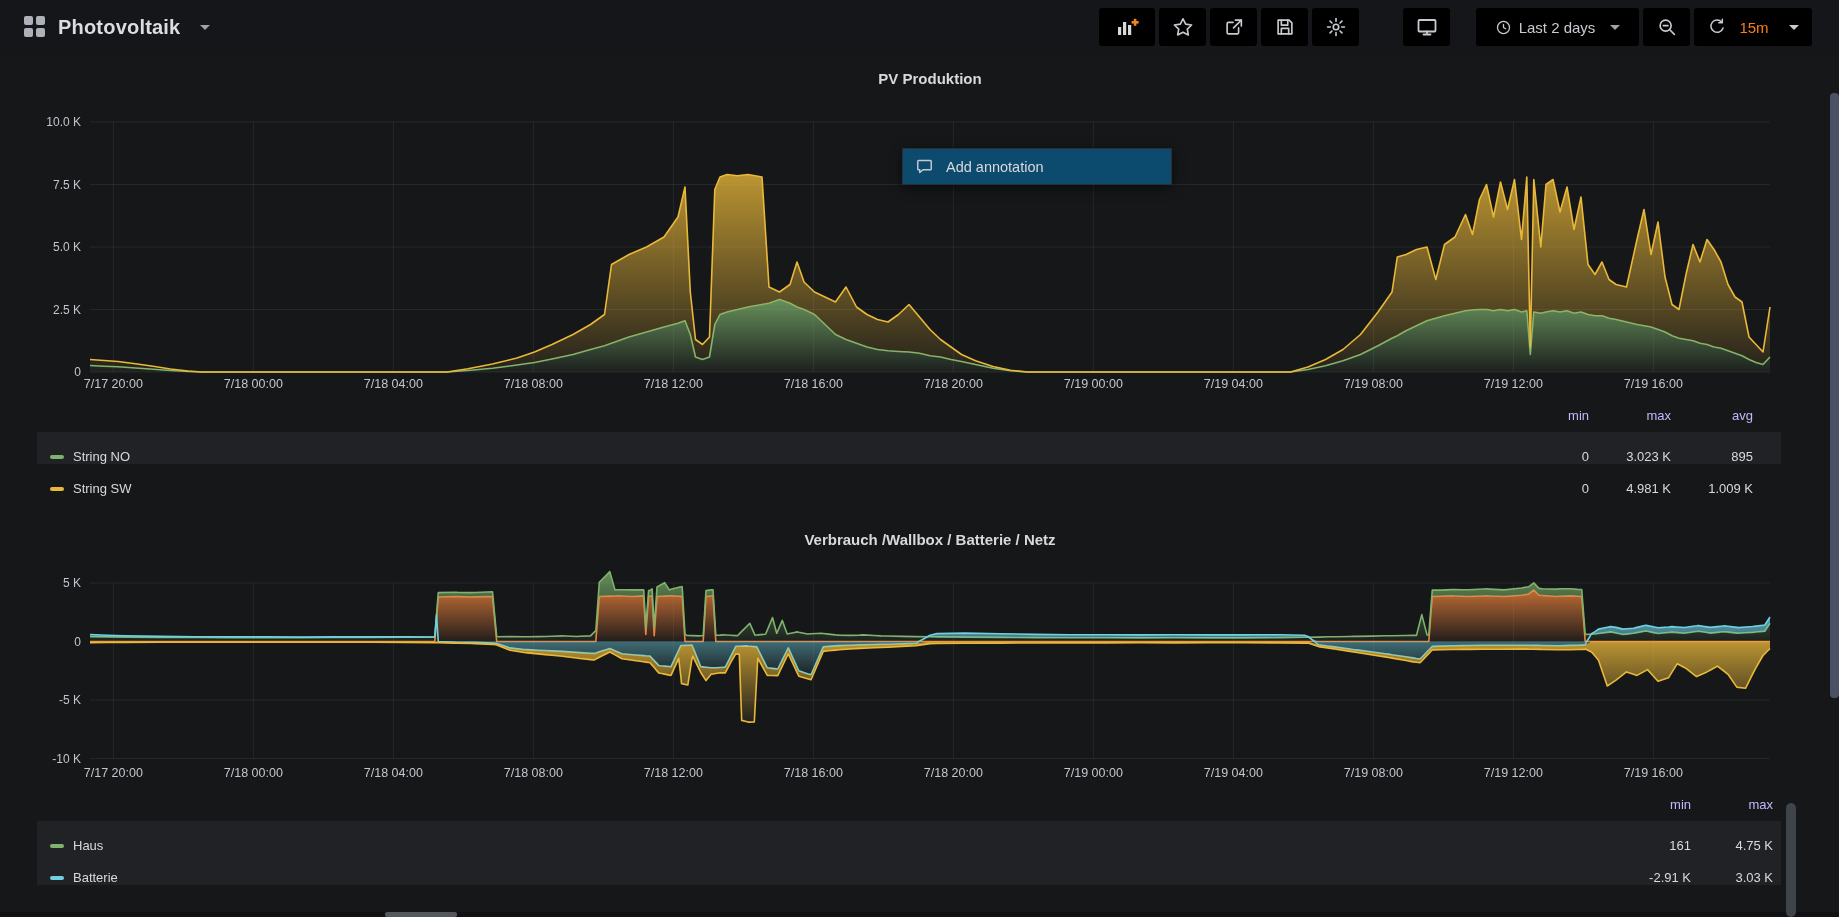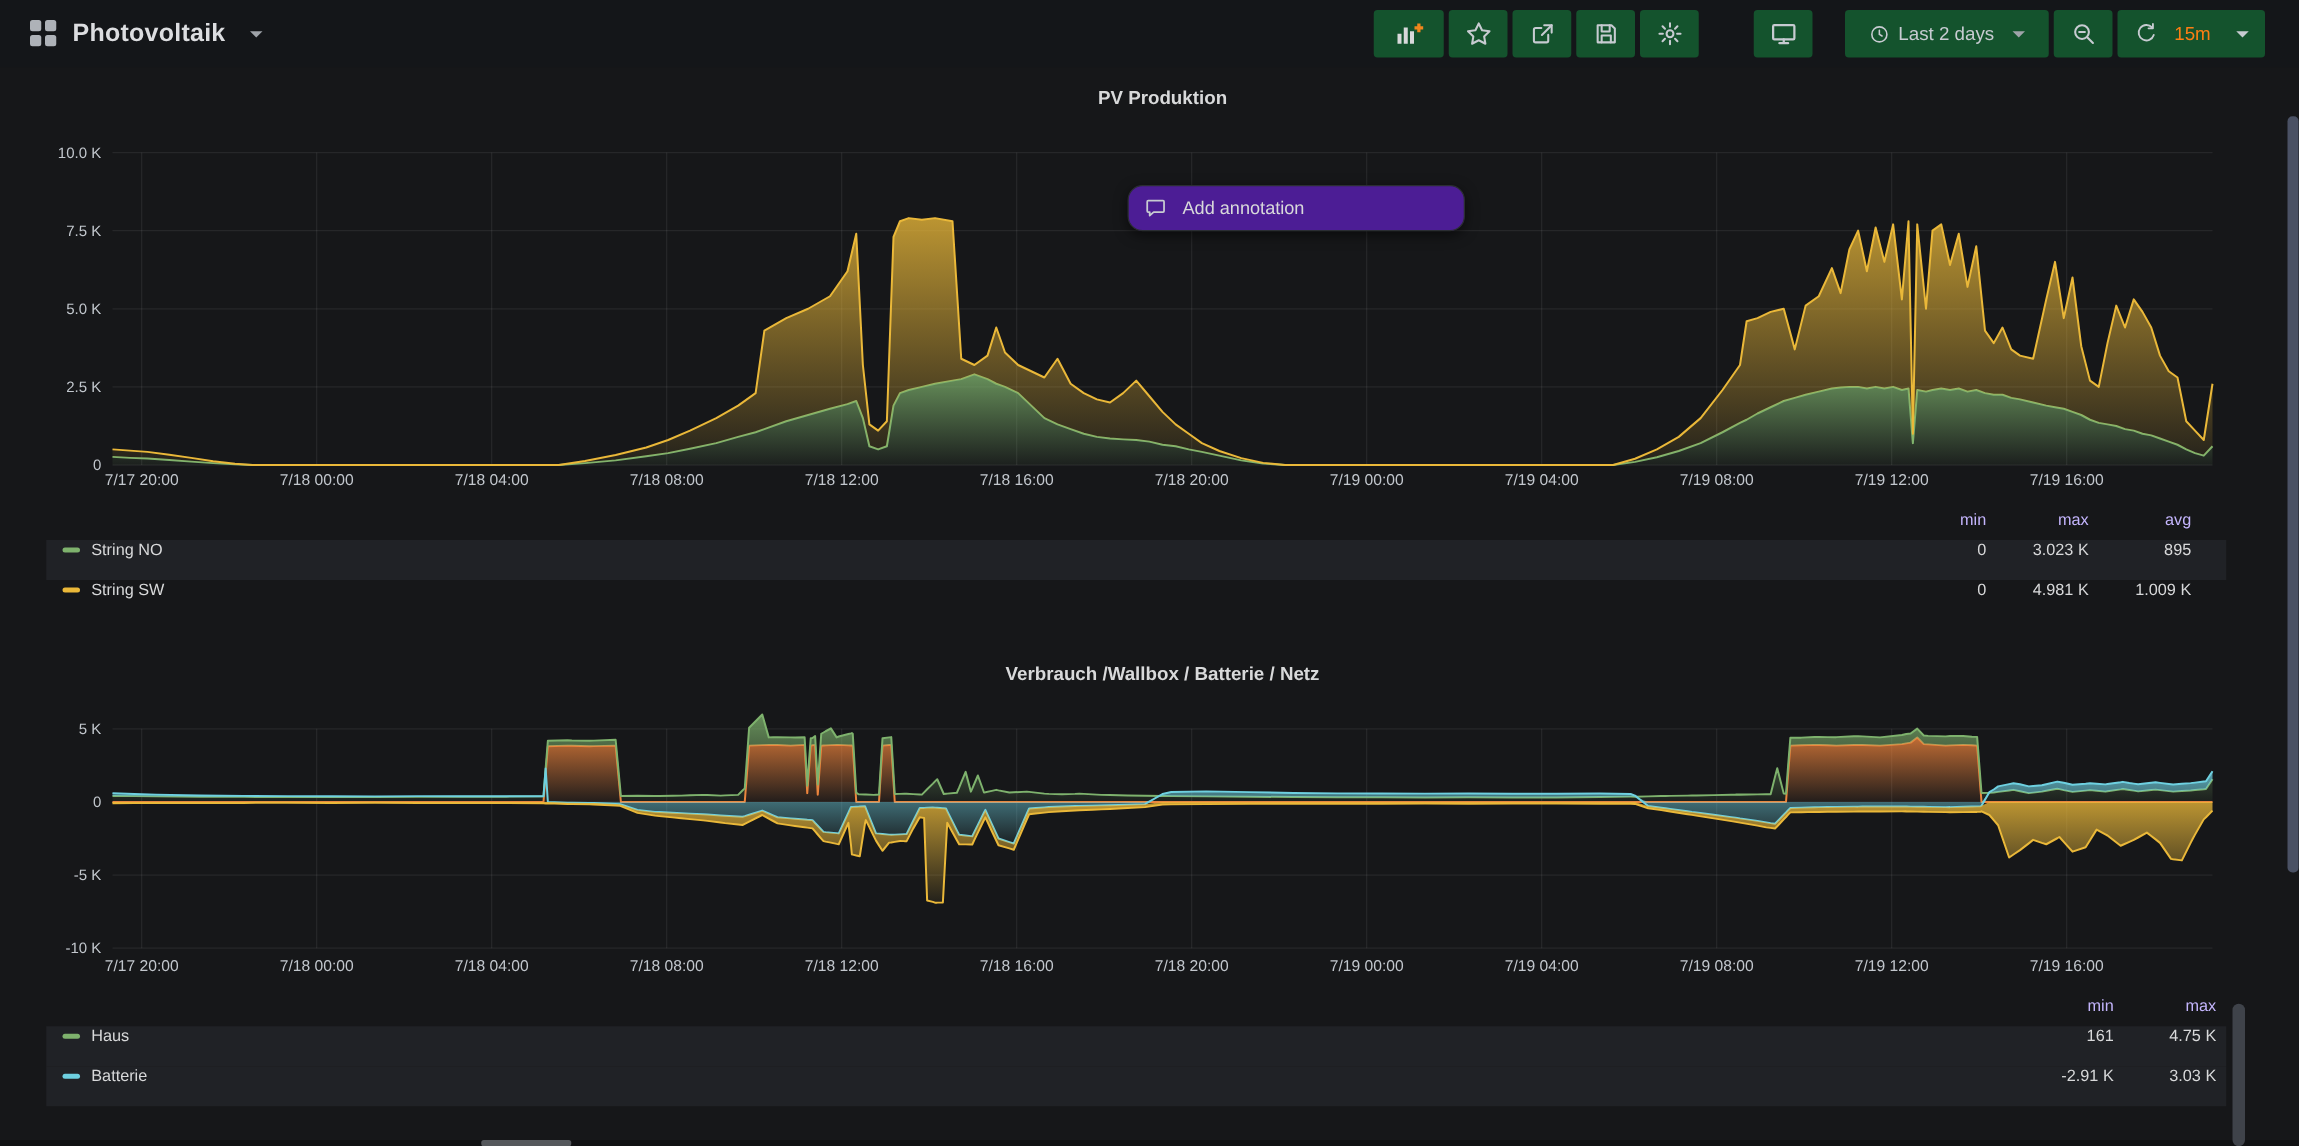--- a/index.html
+++ b/index.html
@@ -7,36 +7,36 @@
        font-family:"Liberation Sans",sans-serif;color:#d8d9da;-webkit-font-smoothing:antialiased}
   .topbar{position:absolute;left:0;top:0;width:1839px;height:54px;background:#141619;
           display:flex;align-items:center;box-sizing:border-box;padding:0 27px 0 24px;z-index:5}
   .brand{display:flex;align-items:center;gap:12px}
   .gridicon{width:22px;height:22px;display:grid;grid-template-columns:9px 9px;grid-template-rows:9px 9px;gap:3px}
   .gridicon span{background:#aeb2b8;border-radius:2px}
   .dash-title{font-size:20px;font-weight:700;color:#dcdde0;letter-spacing:.2px}
   .caret{display:inline-block;width:0;height:0;border-left:5px solid transparent;border-right:5px solid transparent;
          border-top:5px solid #9fa3a9;margin-left:8px;vertical-align:middle}
   .tb-right{margin-left:auto;display:flex;align-items:center;gap:4px}
-  .tb-btn{height:38px;min-width:47px;background:#14532d;border-radius:3px;display:flex;align-items:center;
+  .tb-btn{height:38px;min-width:47px;background:#000000;border-radius:3px;display:flex;align-items:center;
           justify-content:center;gap:7px;padding:0 10px;box-sizing:border-box;cursor:pointer;color:#c7cbd1;font-size:15px}
   .tb-btn svg{display:block}
   .tb-gap{width:36px}
   .tb-sm{font-weight:400;color:#fb7e14}
   .icon-stroke{stroke:#c7cbd1;stroke-width:1.8;fill:none;stroke-linecap:round;stroke-linejoin:round}
   .panel-title{position:absolute;left:90px;width:1680px;text-align:center;font-size:15px;font-weight:700;color:#d8d9da}
   .chart-svg{position:absolute;left:0}
   .chart-svg text{font-family:"Liberation Sans",sans-serif}
-  .annot-pop{position:absolute;left:902px;top:148px;width:270px;height:37px;background:#4c1d95;border:1px solid #2b2e33;
-             border-radius:12px;box-shadow:0 3px 10px rgba(0,0,0,.55);display:flex;align-items:center;gap:12px;
+  .annot-pop{position:absolute;left:902px;top:148px;width:270px;height:37px;background:#0c4a6e;border:1px solid #2b2e33;
+             border-radius:0;box-shadow:0 3px 10px rgba(0,0,0,.55);display:flex;align-items:center;gap:12px;
              padding:0 12px;box-sizing:border-box;z-index:6;cursor:pointer}
   .annot-pop span.lbl{font-size:14.5px;color:#d8d9da}
   .legend{position:absolute;left:37px;width:1744px;box-sizing:border-box;font-size:13px}
   .lg-head{display:flex;height:24px;align-items:flex-start;color:#c4b5fd;font-weight:400}
-  .lg-row{display:flex;height:32px;align-items:flex-start}
+  .lg-row{display:flex;height:32px;align-items:flex-end}
   .lg-row.hl{background:#202226}
   .lg-label{display:flex;align-items:center;gap:9px;padding-left:13px;cursor:pointer}
   .swatch{width:14px;height:4px;border-radius:2px}
   .lg-fill{flex:1}
   .cell{width:82px;text-align:right;white-space:nowrap}
   .pad1{padding-right:28px}.pad2{padding-right:8px}
   .v-scroll{position:absolute;right:0;top:93px;width:9px;height:605px;background:#4a5164;border-radius:4px;z-index:8}
   .panel-scroll{position:absolute;left:1786px;top:803px;width:10px;height:114px;background:#3f434a;border-radius:5px;z-index:8}
   .h-scroll-track{position:absolute;left:0;top:912px;width:1839px;height:5px;background:#101113;z-index:7}
   .h-scroll-thumb{position:absolute;left:385px;top:0;width:72px;height:5px;background:#55585c;border-radius:2px}

